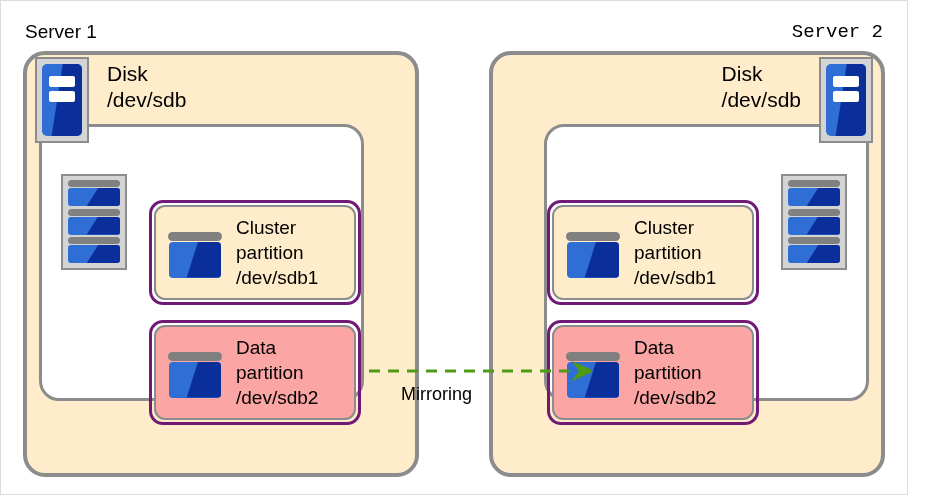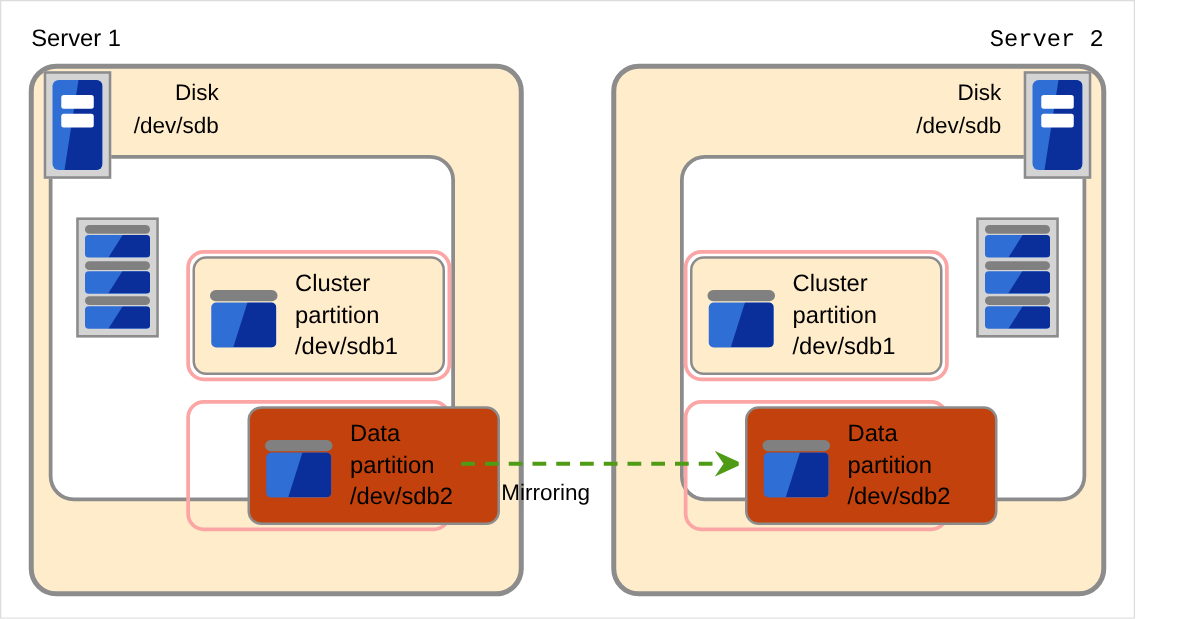--- a/index.html
+++ b/index.html
@@ -37,47 +37,47 @@
     border:3px solid #8c8c8c;
     border-radius:20px;
     box-sizing:border-box;
   }
   #disk1-box{left:38px;width:325px;}
   #disk2-box{right:38px;width:325px;}
 
   
   .disk-caption{
     position:absolute;top:60px;
-    font-size:18px;line-height:26px;text-align:right;
+    font-size:21px;line-height:26px;text-align:left;
     white-space:nowrap;z-index:6;
   }
   #disk1-caption{left:106px;}
   #disk2-caption{right:106px;}
 
   
   .part-box{
     position:absolute;
     width:212px;height:105px;
-    border:3px solid #fca5a5;
+    border:3px solid #701a75;
     border-radius:14px;
     box-sizing:border-box;
     padding:2px;
     z-index:7;
   }
   .part-inner{
     width:100%;height:100%;
     border:2px solid #8c8c8c;
     border-radius:11px;
     box-sizing:border-box;
     display:flex;align-items:center;
     padding-left:10px;
     gap:12px;
   }
   .part-cluster .part-inner{background:#ffeccb;}
-  .part-data  .part-inner{background:#c2410c;margin-left:44px;}
+  .part-data  .part-inner{background:#fca5a5;}
 
   #p1-cluster{left:148px;top:199px;}
   #p1-data   {left:148px;top:319px;}
   #p2-cluster{right:148px;top:199px;}
   #p2-data   {right:148px;top:319px;}
 
   .part-text{font-size:19px;line-height:25px;white-space:nowrap;}
 
   
   .drive-glyph{position:relative;width:58px;height:58px;flex:0 0 58px;}

